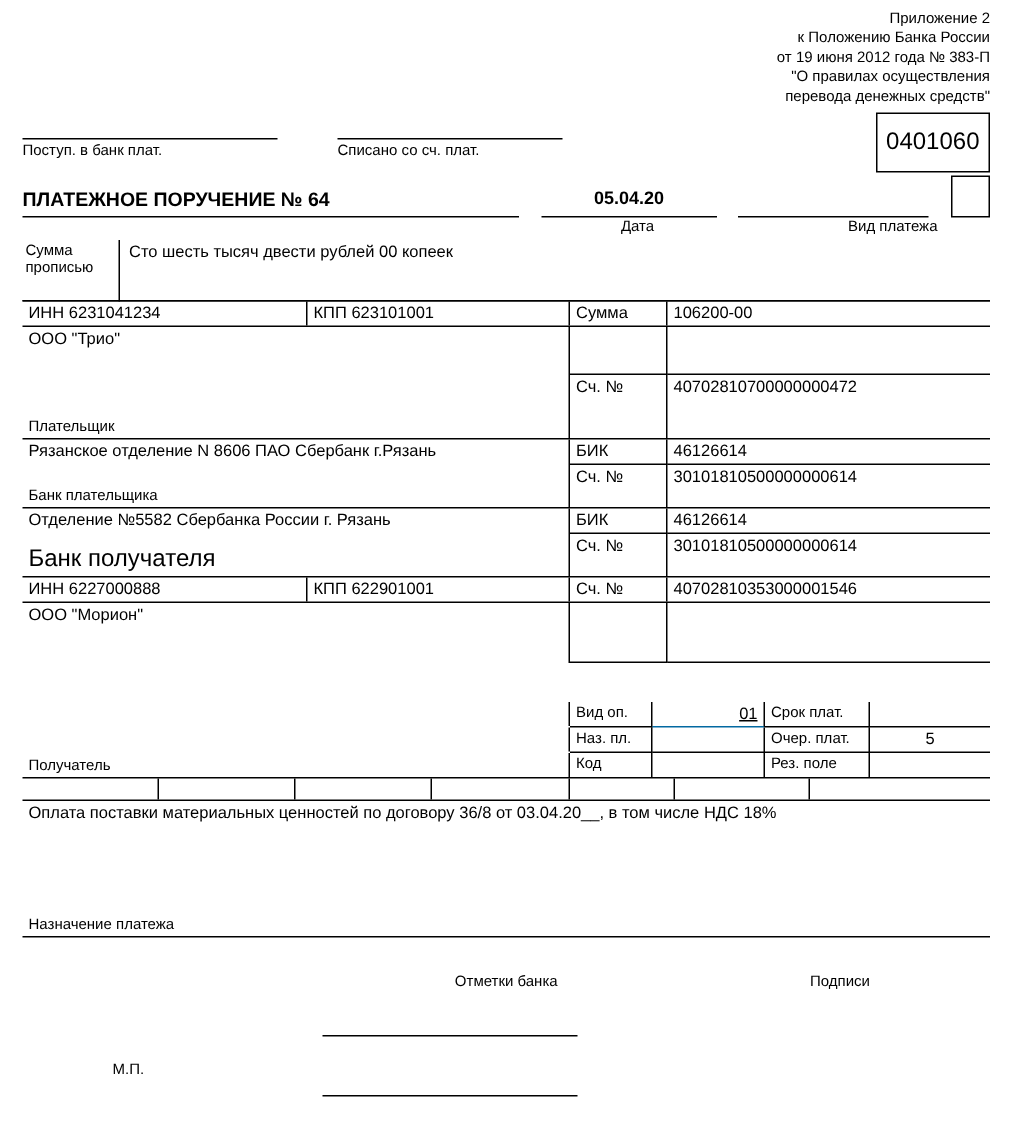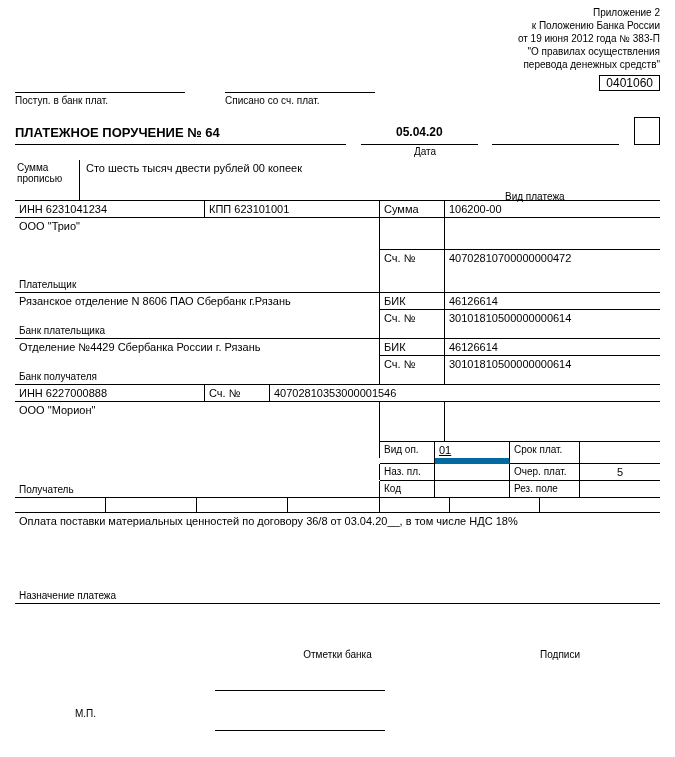--- a/index.html
+++ b/index.html
@@ -22,22 +22,22 @@
     right: 15px;
     text-align: right;
     font-size: 10px;
     line-height: 1.3;
   }
   .code-box {
     position: absolute;
     top: 75px;
     right: 15px;
     border: 1px solid #000;
-    padding: 0 6px;
-    font-size: 12px;
+    padding: 10px 6px;
+    font-size: 16px;
   }
   .stamp-left, .stamp-mid {
     position: absolute;
     top: 92px;
     border-top: 1px solid #000;
     font-size: 10px;
     padding-top: 2px;
   }
   .stamp-left { left: 15px; width: 170px; }
   .stamp-mid { left: 225px; width: 150px; }
@@ -77,22 +77,21 @@
     width: 140px;
     font-size: 10px;
     text-align: center;
   }
   .under-type {
     position: absolute;
     top: 146px;
     left: 505px;
     width: 120px;
     font-size: 10px;
-    text-align: left;
-    margin-top: 45px;
+    text-align: right;
   }
 
   .sum-words {
     position: absolute;
     top: 160px;
     left: 15px;
     right: 15px;
     display: flex;
   }
   .sum-words-label {
@@ -201,48 +200,49 @@
     </div>
     <div class="row">
       <div class="cell" style="width:365px;height:28px;position:relative;">
         <span style="position:absolute;bottom:2px;left:4px;font-size:10px;">Банк плательщика</span>
       </div>
       <div class="cell c-mid">Сч. №</div>
       <div class="cell c-right no-br">30101810500000000614</div>
     </div>
 
     <div class="row" style="border-bottom:none;">
-      <div class="cell" style="width:365px;">Отделение №4429 Сбербанка России г. Рязань</div>
+      <div class="cell" style="width:365px;">Отделение №5582 Сбербанка России г. Рязань</div>
       <div class="cell c-mid" style="border-bottom:1px solid #000;">БИК</div>
       <div class="cell c-right no-br" style="border-bottom:1px solid #000;">46126614</div>
     </div>
     <div class="row">
       <div class="cell" style="width:365px;height:28px;position:relative;">
-        <span style="position:absolute;bottom:2px;left:4px;font-size:10px;">Банк получателя</span>
+        <span style="position:absolute;bottom:2px;left:4px;font-size:16px;">Банк получателя</span>
       </div>
       <div class="cell c-mid">Сч. №</div>
       <div class="cell c-right no-br">30101810500000000614</div>
     </div>
 
     <div class="row">
       <div class="cell c-left-a">ИНН 6227000888</div>
+      <div class="cell c-left-b">КПП 622901001</div>
       <div class="cell c-mid">Сч. №</div>
       <div class="cell c-right no-br">40702810353000001546</div>
     </div>
 
     <div class="row" style="border-bottom:none;">
       <div class="cell" style="width:365px;height:40px;">ООО "Морион"</div>
       <div class="cell c-mid" style="border-bottom:1px solid #000;"></div>
       <div class="cell c-right no-br" style="border-bottom:1px solid #000;"></div>
     </div>
 
-    <div class="row" style="border-bottom:none;">
+    <div class="row" style="border-bottom:none;margin-top:26px;">
       <div class="cell" style="width:365px;border-right:1px solid #000;height:16px;"></div>
       <div class="cell" style="width:55px;font-size:10px;border-bottom:1px solid #000;">Вид оп.</div>
-      <div class="cell" style="width:75px;text-align:left;border-bottom:6px solid #0369a1;text-decoration:underline;">01</div>
+      <div class="cell" style="width:75px;text-align:right;border-bottom:1px solid #0369a1;text-decoration:underline;">01</div>
       <div class="cell" style="width:70px;font-size:10px;border-bottom:1px solid #000;">Срок плат.</div>
       <div class="cell no-br" style="flex:1;border-bottom:1px solid #000;"></div>
     </div>
     <div class="row" style="border-bottom:none;">
       <div class="cell" style="width:365px;height:16px;"></div>
       <div class="cell" style="width:55px;font-size:10px;border-bottom:1px solid #000;">Наз. пл.</div>
       <div class="cell" style="width:75px;border-bottom:1px solid #000;"></div>
       <div class="cell" style="width:70px;font-size:10px;border-bottom:1px solid #000;">Очер. плат.</div>
       <div class="cell no-br" style="flex:1;text-align:center;border-bottom:1px solid #000;">5</div>
     </div>

